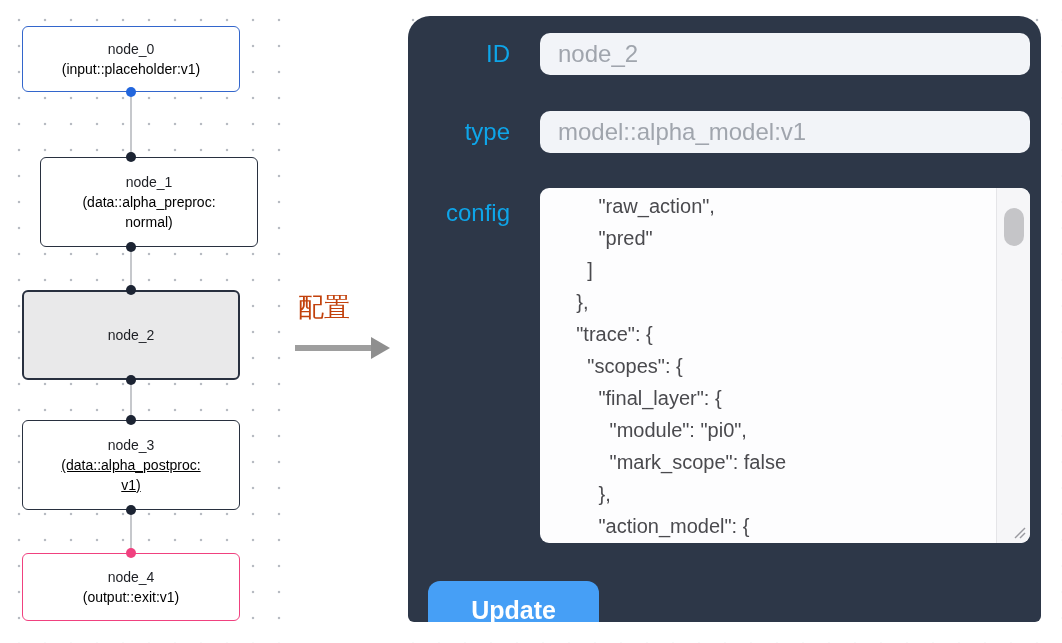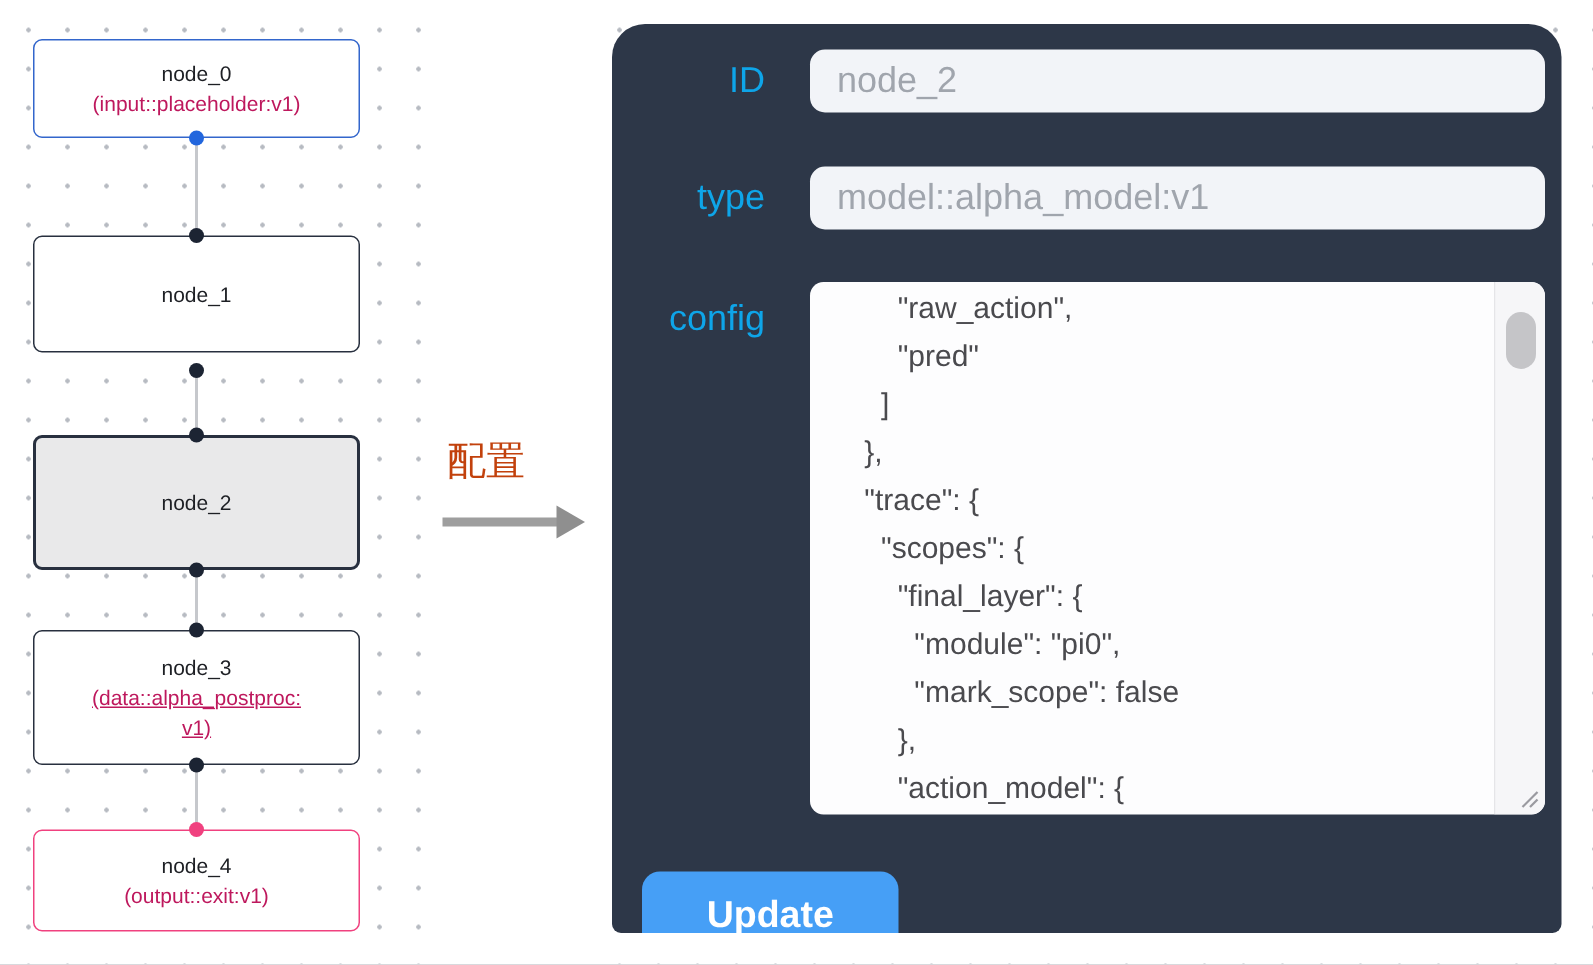--- a/index.html
+++ b/index.html
@@ -10,23 +10,23 @@
     background-image:radial-gradient(circle,#b7bbc2 1.4px,rgba(0,0,0,0) 1.6px);
     background-size:26px 26px;background-position:6px 7px;}
   .canvas-left{left:0;width:281px;}
   .canvas-right{left:394px;width:668px;}
 
   
   .node{position:absolute;left:22px;width:218px;background:#ffffff;border:1.5px solid #28303f;
     border-radius:6px;box-sizing:border-box;display:flex;flex-direction:column;align-items:center;
     justify-content:center;text-align:center;z-index:2;}
   .node-title{font-size:14px;line-height:20px;color:#1d1f24;}
-  .node-sub{font-size:14px;line-height:20px;color:#be185d;word-break:break-all;}
+  .node-sub{font-size:14px;line-height:20px;color:#000000;word-break:break-all;}
   .n0{top:26px;height:66px;border-color:#3366cc;}
-  .n1{top:157px;height:78px;}
+  .n1{top:157px;height:90px;margin-left:18px;}
   .n2{top:290px;height:90px;background:#e9e9ea;border-width:2px;}
   .n3{top:420px;height:90px;}
   .n4{top:553px;height:68px;border-color:#f0417f;}
   .n0 .node-sub{max-width:200px;} .n1 .node-sub{max-width:140px;}
   .n2 .node-sub{max-width:151px;} .n3 .node-sub{max-width:142px;text-decoration:underline;}
   .n4 .node-sub{max-width:200px;text-align:right;}
 
   
   .edge{position:absolute;left:130px;width:2px;background:#c6c8cc;z-index:1;}
   .e0{top:92px;height:65px;} .e1{top:247px;height:43px;}
@@ -78,20 +78,21 @@
     <div class="edge e1"></div>
     <div class="edge e2"></div>
     <div class="edge e3"></div>
 
     <div class="node n0">
       <div class="node-title">node_0</div>
       <div class="node-sub">(input::placeholder:v1)</div>
     </div>
     <div class="node n1">
       <div class="node-title">node_1</div>
+      <div class="node-sub">(data::alpha_preproc:normal)</div>
     </div>
     <div class="node n2">
       <div class="node-title">node_2</div>
     </div>
     <div class="node n3">
       <div class="node-title">node_3</div>
       <div class="node-sub">(data::alpha_postproc:v1)</div>
     </div>
     <div class="node n4">
       <div class="node-title">node_4</div>

